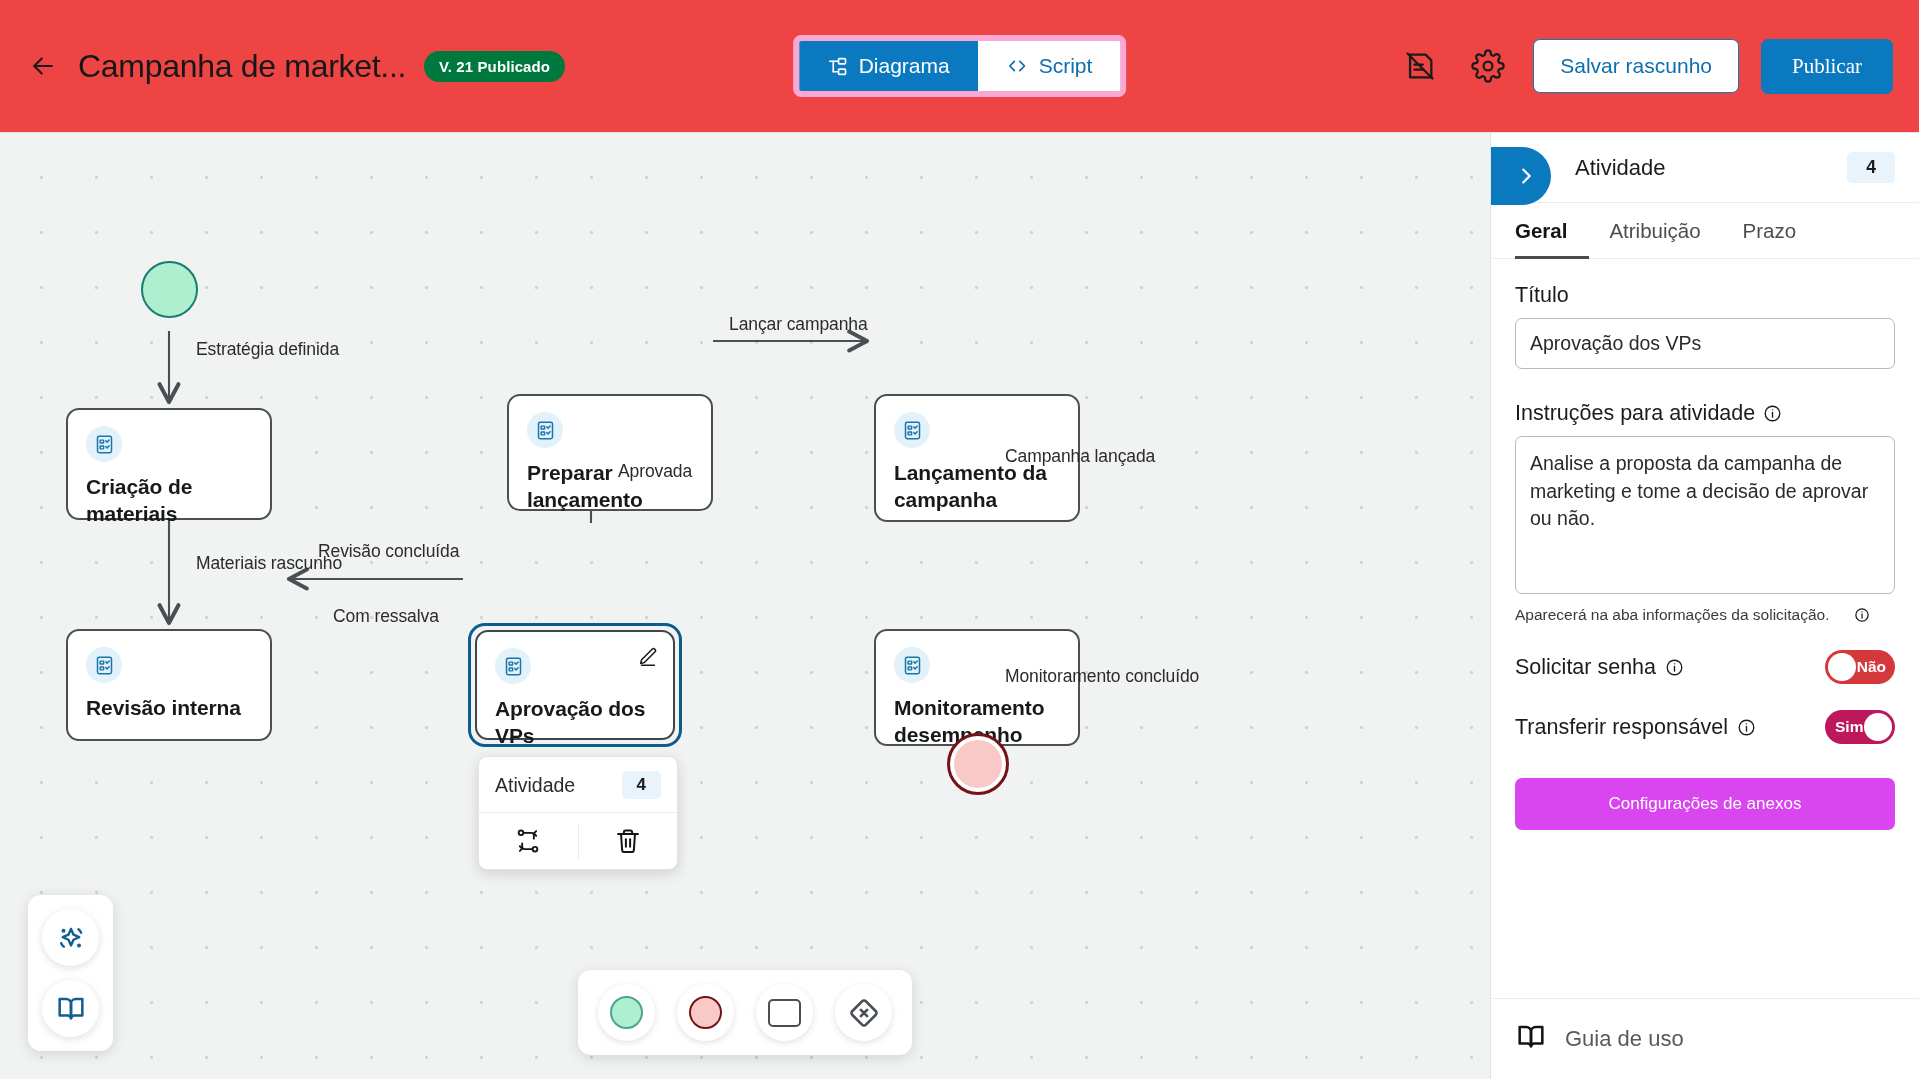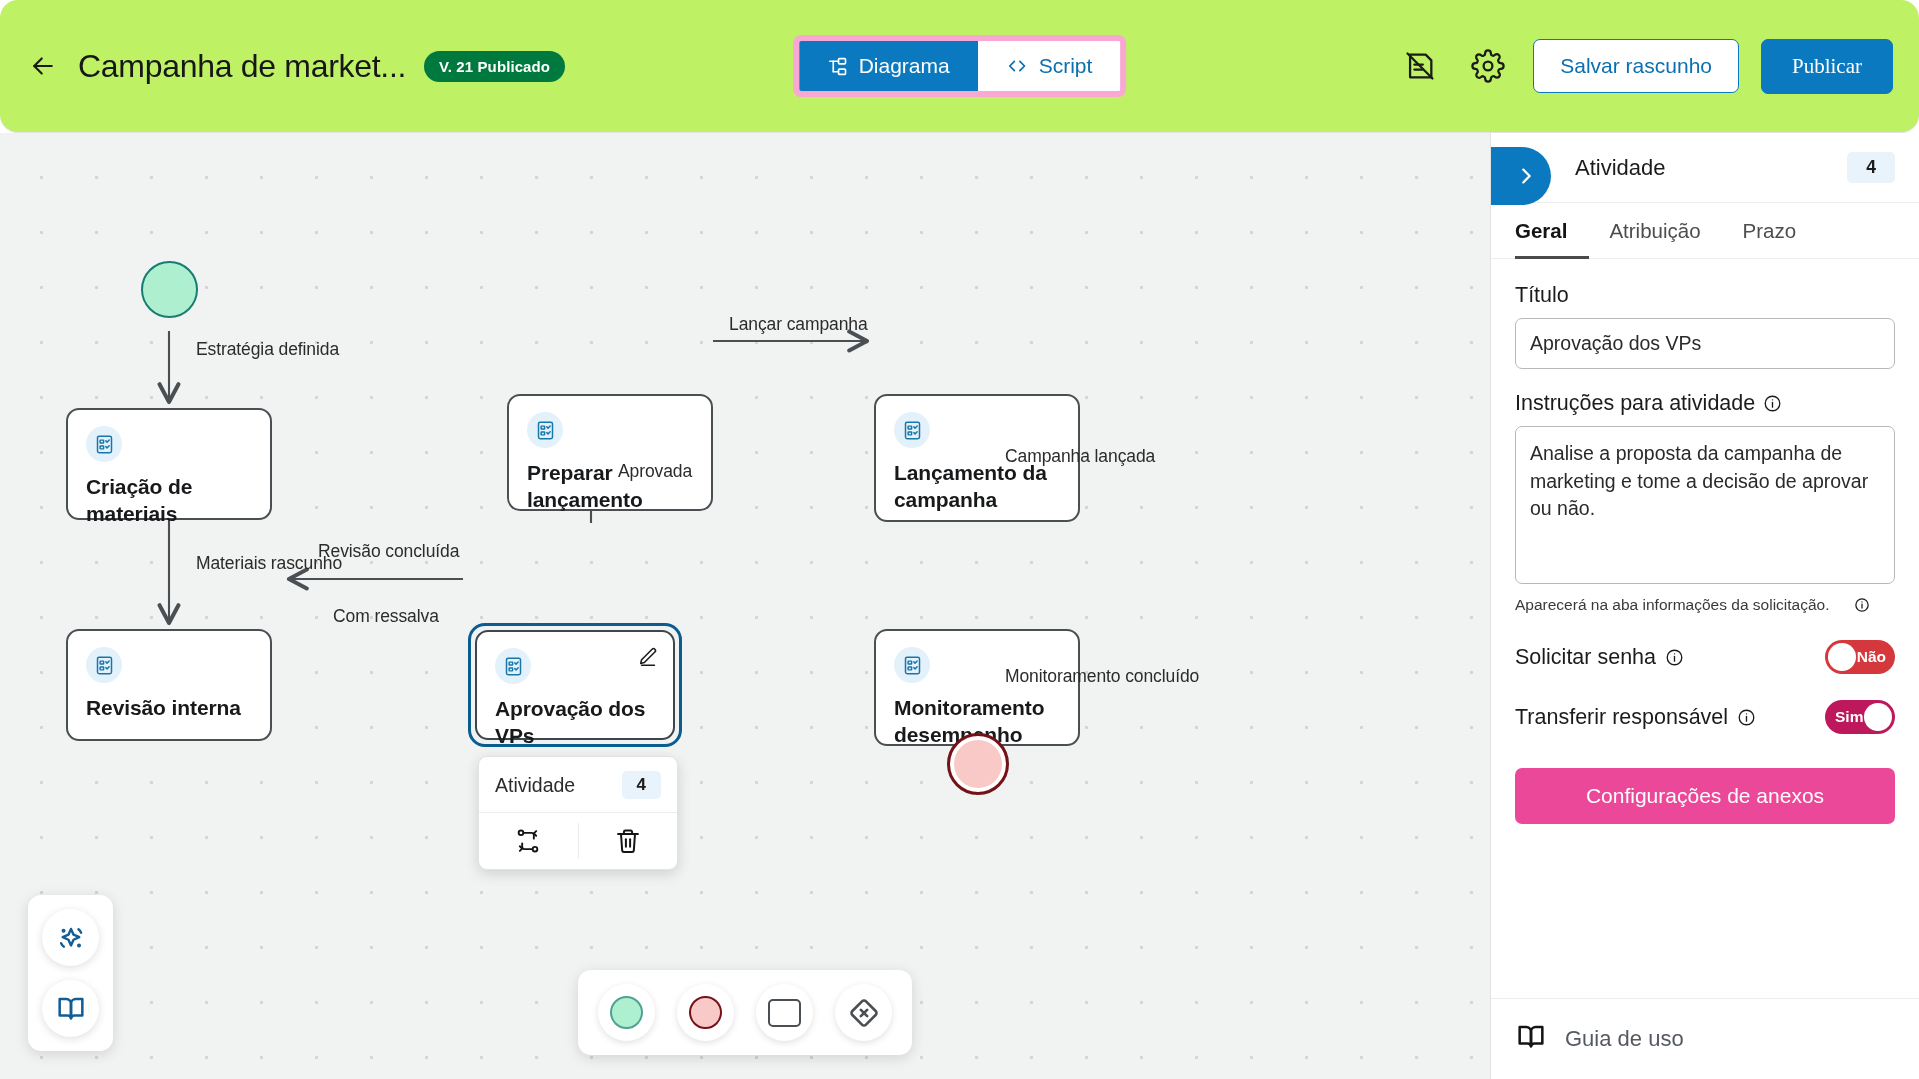--- a/index.html
+++ b/index.html
@@ -5,24 +5,24 @@
   * { box-sizing: border-box; margin: 0; padding: 0; }
   html, body {
     width: 1919px; height: 1079px;
     font-family: "Liberation Sans", sans-serif;
     background: #ffffff; overflow: hidden;
   }
   .app { position: relative; width: 1919px; height: 1079px; display: flex; flex-direction: column; }
 
   
   .header {
-    height: 133px; min-height: 133px; background: #bef264;
+    height: 133px; min-height: 133px; background: #ef4444;
     border-bottom: 1px solid #e2e2e2;
     display: flex; align-items: center; padding: 0 26px 0 26px;
-    position: relative; z-index: 40; border-radius: 18px;
+    position: relative; z-index: 40;
   }
   .hdr-left { display: flex; align-items: center; gap: 18px; }
   .back-arrow {
     width: 34px; height: 34px; display: flex; align-items: center; justify-content: center;
     cursor: pointer; color: #1b1b1b;
   }
   .page-title {
     font-size: 32px; font-weight: 400; color: #171717; letter-spacing: -0.3px;
     white-space: nowrap;
   }
@@ -214,22 +214,22 @@
   }
   .switch.off { background: #d5383c; justify-content: flex-end; padding-right: 9px; }
   .switch.on { background: #be185d; justify-content: flex-start; padding-left: 10px; }
   .sw-knob {
     position: absolute; top: 3px; width: 28px; height: 28px; border-radius: 50%; background: #fff;
   }
   .switch.off .sw-knob { left: 3px; }
   .switch.on .sw-knob { right: 3px; }
   .sw-text { font-size: 15.5px; font-weight: 700; color: #fff; }
   .sb-primary-btn {
-    width: 100%; margin-top: 34px; background: #ec4899; color: #fff;
-    border: none; border-radius: 7px; padding: 16px 0; font-size: 21px;
+    width: 100%; margin-top: 34px; background: #d946ef; color: #fff;
+    border: none; border-radius: 7px; padding: 16px 0; font-size: 17px;
     cursor: pointer; font-family: "Liberation Sans", sans-serif;
   }
   .sb-footer {
     border-top: 1px solid #ececec; padding: 22px 24px; display: flex;
     align-items: center; gap: 18px; cursor: pointer;
   }
   .sb-footer-label { font-size: 22px; color: #555a60; }
 
   .info-i { display: inline-flex; color: #1b1b1b; }
 </style>
@@ -496,21 +496,21 @@
       <div class="sb-tabs">
         <div class="sb-tab active">Geral</div>
         <div class="sb-tab">Atribuição</div>
         <div class="sb-tab">Prazo</div>
       </div>
 
       <div class="sb-content">
         <div class="field-label">Título</div>
         <input class="txt-input" type="text" value="Aprovação dos VPs" style="">
 
-        <div class="field-label" style="margin-top:22px;">
+        <div class="field-label" style="margin-top:32px;">
           <span>Instruções para atividade</span>
           <span class="info-i">
             <svg width="19" height="19" viewBox="0 0 24 24" fill="none" stroke="currentColor" stroke-width="1.7">
                 <circle cx="12" cy="12" r="9.2"></circle>
                 <path d="M12 10.6v6" stroke-linecap="round"></path>
                 <circle cx="12" cy="7.4" r="0.9" fill="currentColor" stroke="none"></circle>
               </svg>
           </span>
         </div>
         <textarea class="txt-area" style="">Analise a proposta da campanha de marketing e tome a decisão de aprovar ou não.</textarea>

